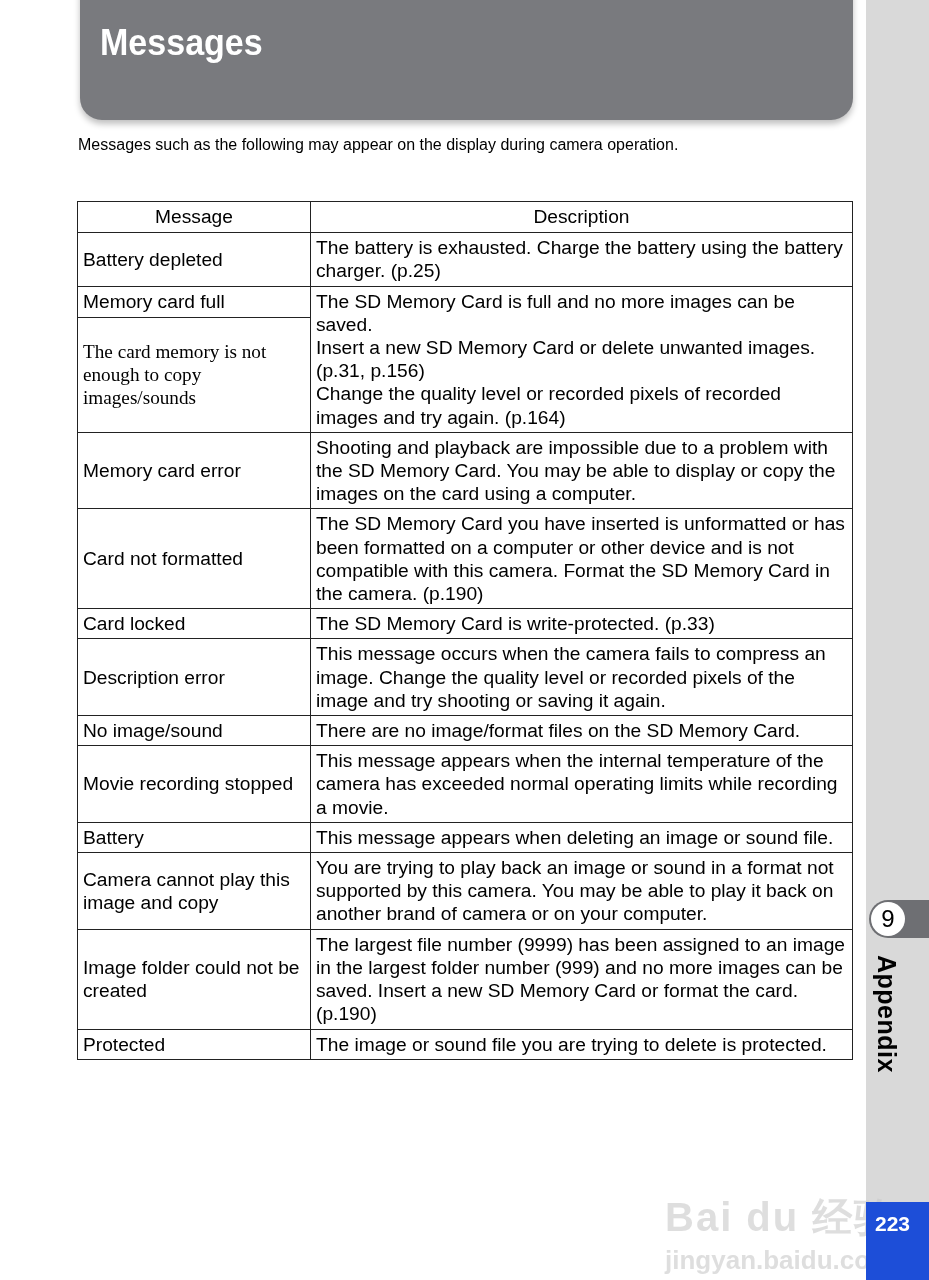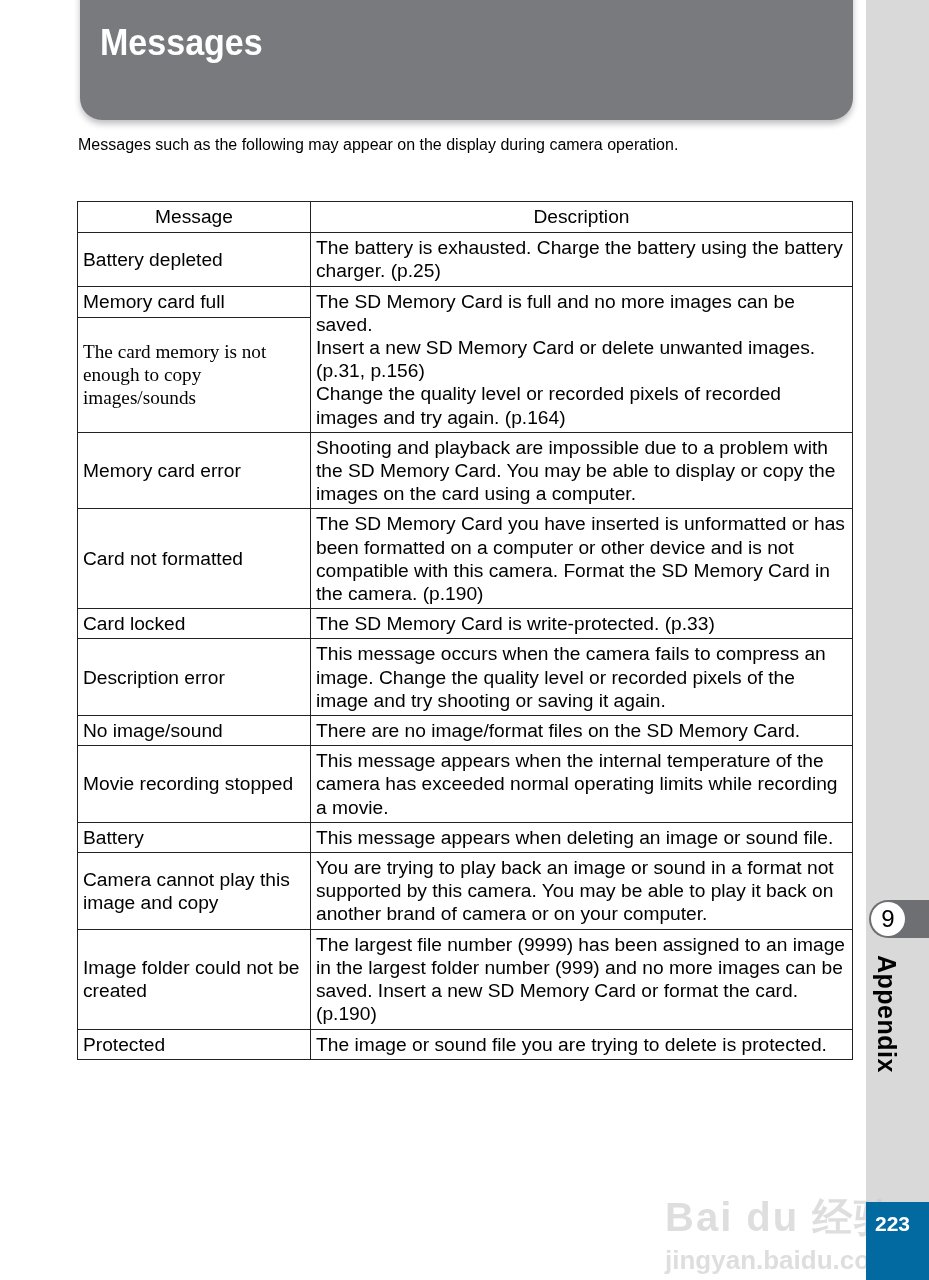--- a/index.html
+++ b/index.html
@@ -16,21 +16,21 @@
   th { text-align:center; padding:3px 5px 4px 5px; }
   col.c1 { width:233px; }
   td.desc { white-space:pre-line; }
   .side { position:absolute; left:866px; top:0; width:63px; height:1202px; background:#d9d9d9; }
   .chap-tab { position:absolute; left:869px; top:900px; width:60px; height:38px; background:#6e6f73;
               border-radius:19px 0 0 19px; }
   .chap-num { position:absolute; left:871px; top:902px; width:34px; height:34px; border-radius:50%;
               background:#fff; text-align:center; font-size:24px; line-height:34px; }
   .chap-label { position:absolute; left:872px; top:955px; font-size:25px; font-weight:bold;
                 writing-mode:vertical-rl; letter-spacing:0.5px; }
-  .page-num { position:absolute; left:866px; top:1202px; width:63px; height:78px; background:#0369a1; }
+  .page-num { position:absolute; left:866px; top:1202px; width:63px; height:78px; background:#1d4ed8; }
   .page-num span { position:absolute; left:9px; top:10px; font-size:21px; font-weight:bold; color:#fff; }
   .wm { position:absolute; left:665px; top:1150px; color:rgba(200,200,200,0.6); font-weight:bold; }
   .wm .l1 { font-size:40px; letter-spacing:2px;margin-top:40px; }
   .wm .l2 { font-size:26px; margin-top:0px; }
 </style>
 </head>
 <body>
 
 <div class="title-bar">
   <div class="title-text">Messages</div>

